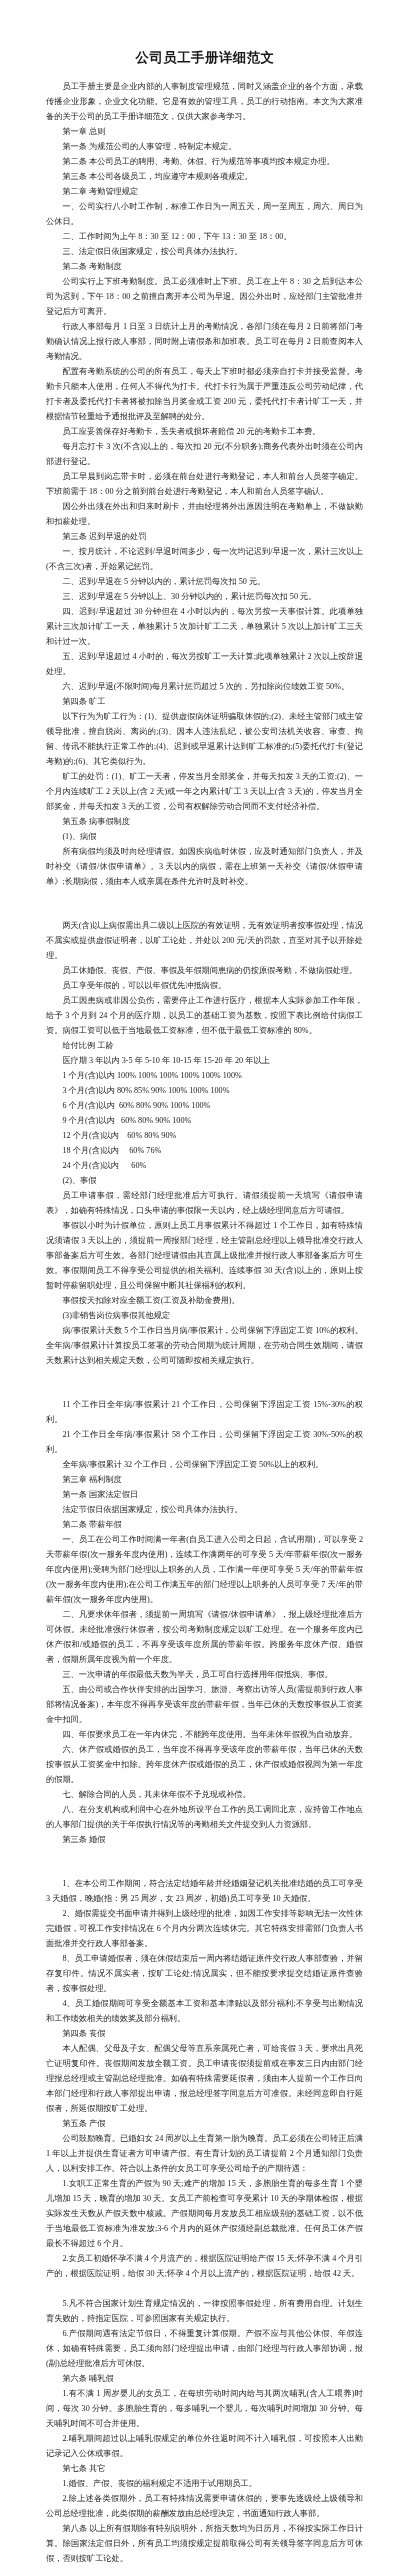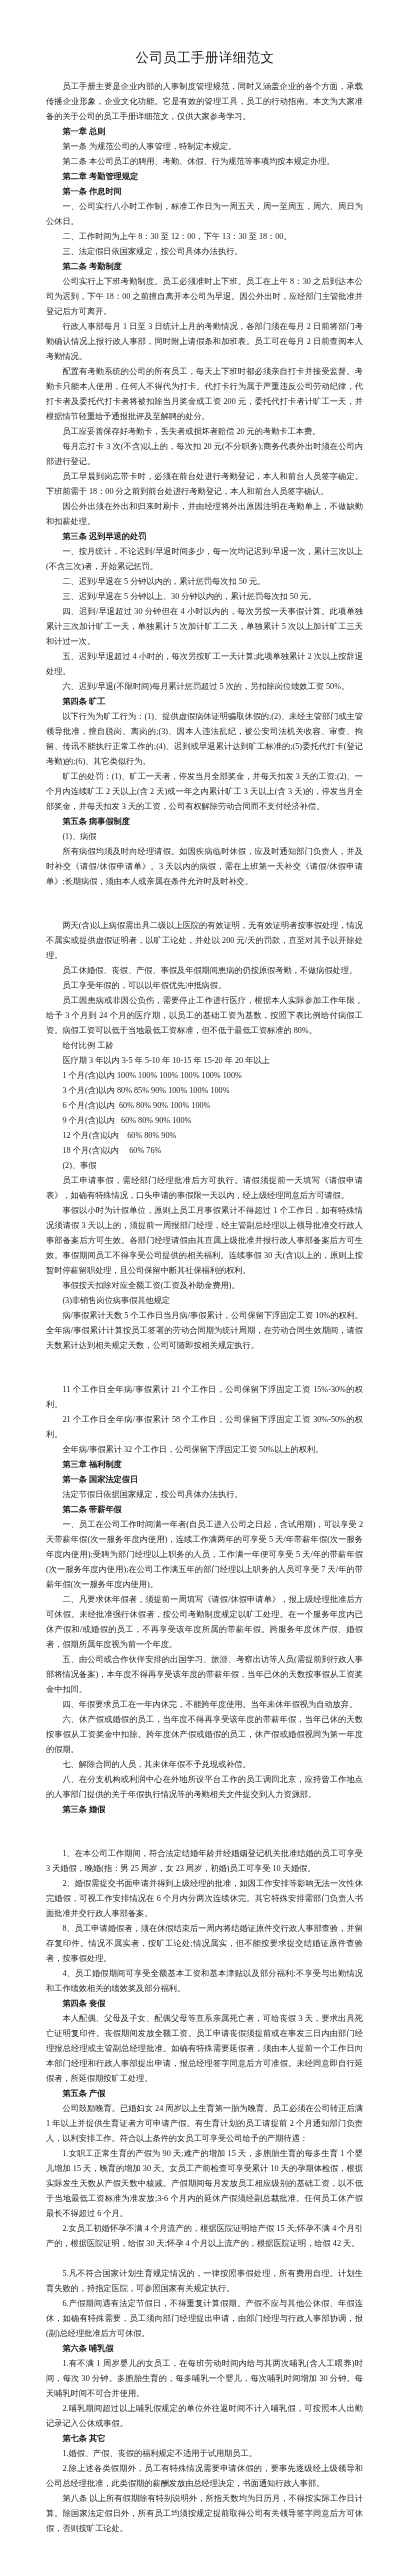--- a/index.html
+++ b/index.html
@@ -11,50 +11,50 @@
     background:#ffffff;
     font-family:"Liberation Serif","DejaVu Serif",serif;
     color:#1a1a1a;
     overflow:hidden;
     box-sizing:border-box;
     padding:49px 45px 0 46px;
   }
   .doc-title{
     text-align:center;
     font-size:13.4px;
-    font-weight:normal;
+    font-weight:bold;
     line-height:17.5px;
     margin:0 0 12.4px 0;
     letter-spacing:0.5px;
   }
   .body-col{width:317px;}
   .p, .h, .t{
     font-size:8.2px;
     line-height:15px;
     margin:0;
     text-indent:2em;
   }
   .p{ text-align:justify; }
-  .h{ font-weight:bold; }
+  .h{ font-weight:normal; }
   .t{ white-space:pre; }
   .gap{ height:15.5px; }
   .gap2{ height:29px; }
 </style>
 </head>
 <body>
 
 <div class="page">
   <h1 class="doc-title">公司员工手册详细范文</h1>
   <div class="body-col">
       <div class="p">员工手册主要是企业内部的人事制度管理规范，同时又涵盖企业的各个方面，承载传播企业形象，企业文化功能。它是有效的管理工具，员工的行动指南。本文为大家准备的关于公司的员工手册详细范文，仅供大家参考学习。</div>
       <div class="h">第一章 总则</div>
       <div class="p">第一条 为规范公司的人事管理，特制定本规定。</div>
       <div class="p">第二条 本公司员工的聘用、考勤、休假、行为规范等事项均按本规定办理。</div>
+      <div class="p">第三条 本公司各级员工，均应遵守本规则各项规定。</div>
       <div class="h">第二章 考勤管理规定</div>
-      <div class="h">第一条 作息时间</div>
       <div class="p">一、公司实行八小时工作制，标准工作日为一周五天，周一至周五，周六、周日为公休日。</div>
       <div class="p">二、工作时间为上午 8：30 至 12：00，下午 13：30 至 18：00。</div>
       <div class="p">三、法定假日依国家规定，按公司具体办法执行。</div>
       <div class="h">第二条 考勤制度</div>
       <div class="p">公司实行上下班考勤制度。员工必须准时上下班。员工在上午 8：30 之后到达本公司为迟到，下午 18：00 之前擅自离开本公司为早退。因公外出时，应经部门主管批准并登记后方可离开。</div>
       <div class="p">行政人事部每月 1 日至 3 日统计上月的考勤情况，各部门须在每月 2 日前将部门考勤确认情况上报行政人事部，同时附上请假条和加班表。员工可在每月 2 日前查阅本人考勤情况。</div>
       <div class="p">配置有考勤系统的公司的所有员工，每天上下班时都必须亲自打卡并接受监督。考勤卡只能本人使用，任何人不得代为打卡。代打卡行为属于严重违反公司劳动纪律，代打卡者及委托代打卡者将被扣除当月奖金或工资 200 元，委托代打卡者计旷工一天，并根据情节轻重给予通报批评及至解聘的处分。</div>
       <div class="p">员工应妥善保存好考勤卡，丢失者或损坏者赔偿 20 元的考勤卡工本费。</div>
       <div class="p">每月忘打卡 3 次(不含)以上的，每次扣 20 元(不分职务);商务代表外出时须在公司内部进行登记。</div>
       <div class="p">员工早晨到岗忘带卡时，必须在前台处进行考勤登记，本人和前台人员签字确定。下班前需于 18：00 分之前到前台处进行考勤登记，本人和前台人员签字确认。</div>
@@ -78,36 +78,38 @@
       <div class="p">员工享受年假的，可以以年假优先冲抵病假。</div>
       <div class="p">员工因患病或非因公负伤，需要停止工作进行医疗，根据本人实际参加工作年限，给予 3 个月到 24 个月的医疗期，以员工的基础工资为基数，按照下表比例给付病假工资。病假工资可以低于当地最低工资标准，但不低于最低工资标准的 80%。</div>
       <div class="t">给付比例 工龄</div>
       <div class="t">医疗期 3 年以内 3-5 年 5-10 年 10-15 年 15-20 年 20 年以上</div>
       <div class="t">1 个月(含)以内 100% 100% 100% 100% 100% 100%</div>
       <div class="t">3 个月(含)以内 80% 85% 90% 100% 100% 100%</div>
       <div class="t">6 个月(含)以内  60% 80% 90% 100% 100%</div>
       <div class="t">9 个月(含)以内   60% 80% 90% 100%</div>
       <div class="t">12 个月(含)以内    60% 80% 90%</div>
       <div class="t">18 个月(含)以内     60% 76%</div>
+      <div class="t">24 个月(含)以内      60%</div>
       <div class="p">(2)、事假</div>
       <div class="p">员工申请事假，需经部门经理批准后方可执行。请假须提前一天填写《请假申请表》，如确有特殊情况，口头申请的事假限一天以内，经上级经理同意后方可请假。</div>
       <div class="p">事假以小时为计假单位，原则上员工月事假累计不得超过 1 个工作日，如有特殊情况须请假 3 天以上的，须提前一周报部门经理，经主管副总经理以上领导批准交行政人事部备案后方可生效。各部门经理请假由其直属上级批准并报行政人事部备案后方可生效。事假期间员工不得享受公司提供的相关福利。连续事假 30 天(含)以上的，原则上按暂时停薪留职处理，且公司保留中断其社保福利的权利。</div>
       <div class="p">事假按天扣除对应全额工资(工资及补助金费用)。</div>
       <div class="p">(3)非销售岗位病事假其他规定</div>
       <div class="p">病/事假累计天数 5 个工作日当月病/事假累计，公司保留下浮固定工资 10%的权利。全年病/事假累计计算按员工签署的劳动合同期为统计周期，在劳动合同生效期间，请假天数累计达到相关规定天数，公司可随即按相关规定执行。</div>
       <div class="gap2"></div>
       <div class="p">11 个工作日全年病/事假累计 21 个工作日，公司保留下浮固定工资 15%-30%的权利。</div>
       <div class="p">21 个工作日全年病/事假累计 58 个工作日，公司保留下浮固定工资 30%-50%的权利。</div>
       <div class="p">全年病/事假累计 32 个工作日，公司保留下浮固定工资 50%以上的权利。</div>
       <div class="h">第三章 福利制度</div>
       <div class="h">第一条 国家法定假日</div>
       <div class="p">法定节假日依据国家规定，按公司具体办法执行。</div>
       <div class="h">第二条 带薪年假</div>
       <div class="p">一、员工在公司工作时间满一年者(自员工进入公司之日起，含试用期)，可以享受 2 天带薪年假(次一服务年度内使用)，连续工作满两年的可享受 5 天/年带薪年假(次一服务年度内使用);受聘为部门经理以上职务的人员，工作满一年便可享受 5 天/年的带薪年假(次一服务年度内使用);在公司工作满五年的部门经理以上职务的人员可享受 7 天/年的带薪年假(次一服务年度内使用)。</div>
       <div class="p">二、凡要求休年假者，须提前一周填写《请假/休假申请单》，报上级经理批准后方可休假。未经批准强行休假者，按公司考勤制度规定以旷工处理。在一个服务年度内已休产假和/或婚假的员工，不再享受该年度所属的带薪年假。跨服务年度休产假、婚假者，假期所属年度视为前一个年度。</div>
+      <div class="p">三、一次申请的年假最低天数为半天，员工可自行选择用年假抵病、事假。</div>
       <div class="p">五、由公司或合作伙伴安排的出国学习、旅游、考察出访等人员(需提前到行政人事部将情况备案)，本年度不得再享受该年度的带薪年假，当年已休的天数按事假从工资奖金中扣回。</div>
       <div class="p">四、年假要求员工在一年内休完，不能跨年度使用。当年未休年假视为自动放弃。</div>
       <div class="p">六、休产假或婚假的员工，当年度不得再享受该年度的带薪年假，当年已休的天数按事假从工资奖金中扣除。跨年度休产假或婚假的员工，休产假或婚假视同为第一年度的假期。</div>
       <div class="p">七、解除合同的人员，其未休年假不予兑现或补偿。</div>
       <div class="p">八、在分支机构或利润中心在外地所设平台工作的员工调回北京，应持曾工作地点的人事部门提供的关于年假执行情况等的考勤相关文件提交到人力资源部。</div>
       <div class="h">第三条 婚假</div>
       <div class="gap2"></div>
       <div class="p">1、在本公司工作期间，符合法定结婚年龄并经婚姻登记机关批准结婚的员工可享受 3 天婚假，晚婚(指：男 25 周岁，女 23 周岁，初婚)员工可享受 10 天婚假。</div>
       <div class="p">2、婚假需提交书面申请并得到上级经理的批准，如因工作安排等影响无法一次性休完婚假，可视工作安排情况在 6 个月内分两次连续休完。其它特殊安排需部门负责人书面批准并交行政人事部备案。</div>
       <div class="p">8、员工申请婚假者，须在休假结束后一周内将结婚证原件交行政人事部查验，并留存复印件。情况不属实者，按旷工论处;情况属实，但不能按要求提交结婚证原件查验者，按事假处理。</div>

